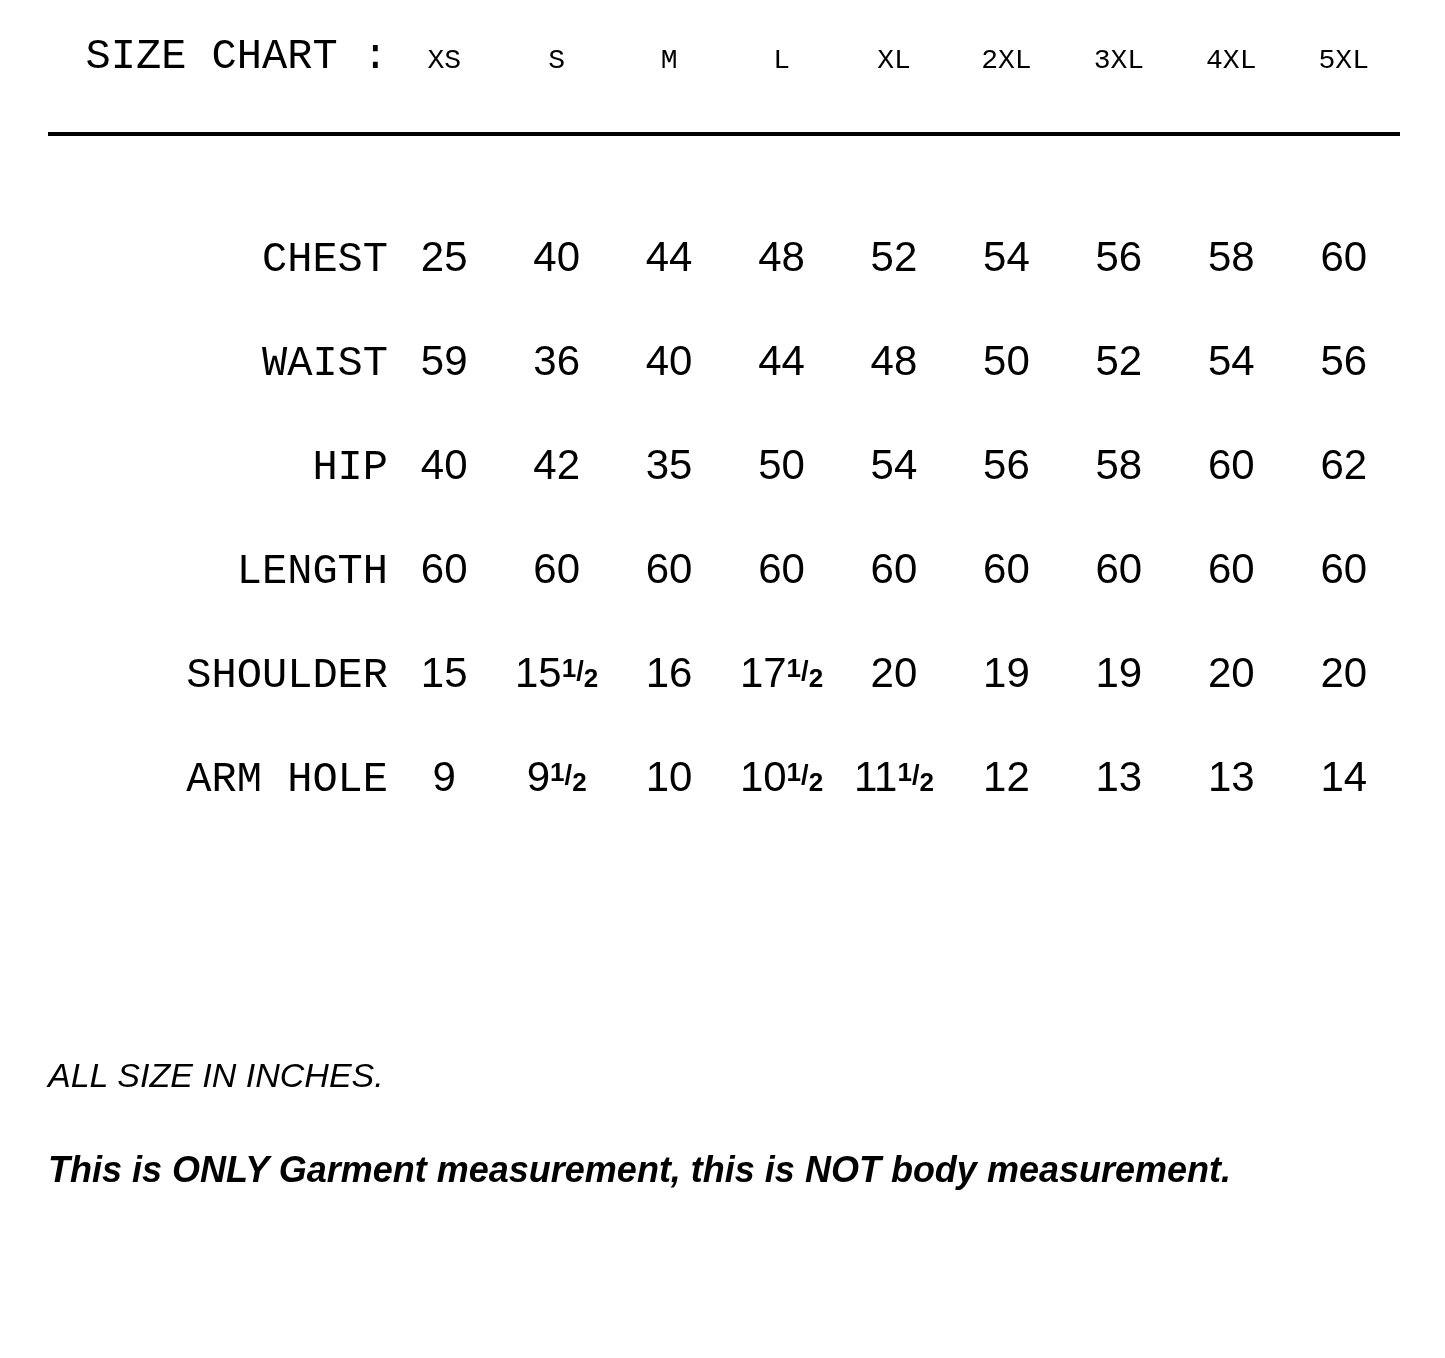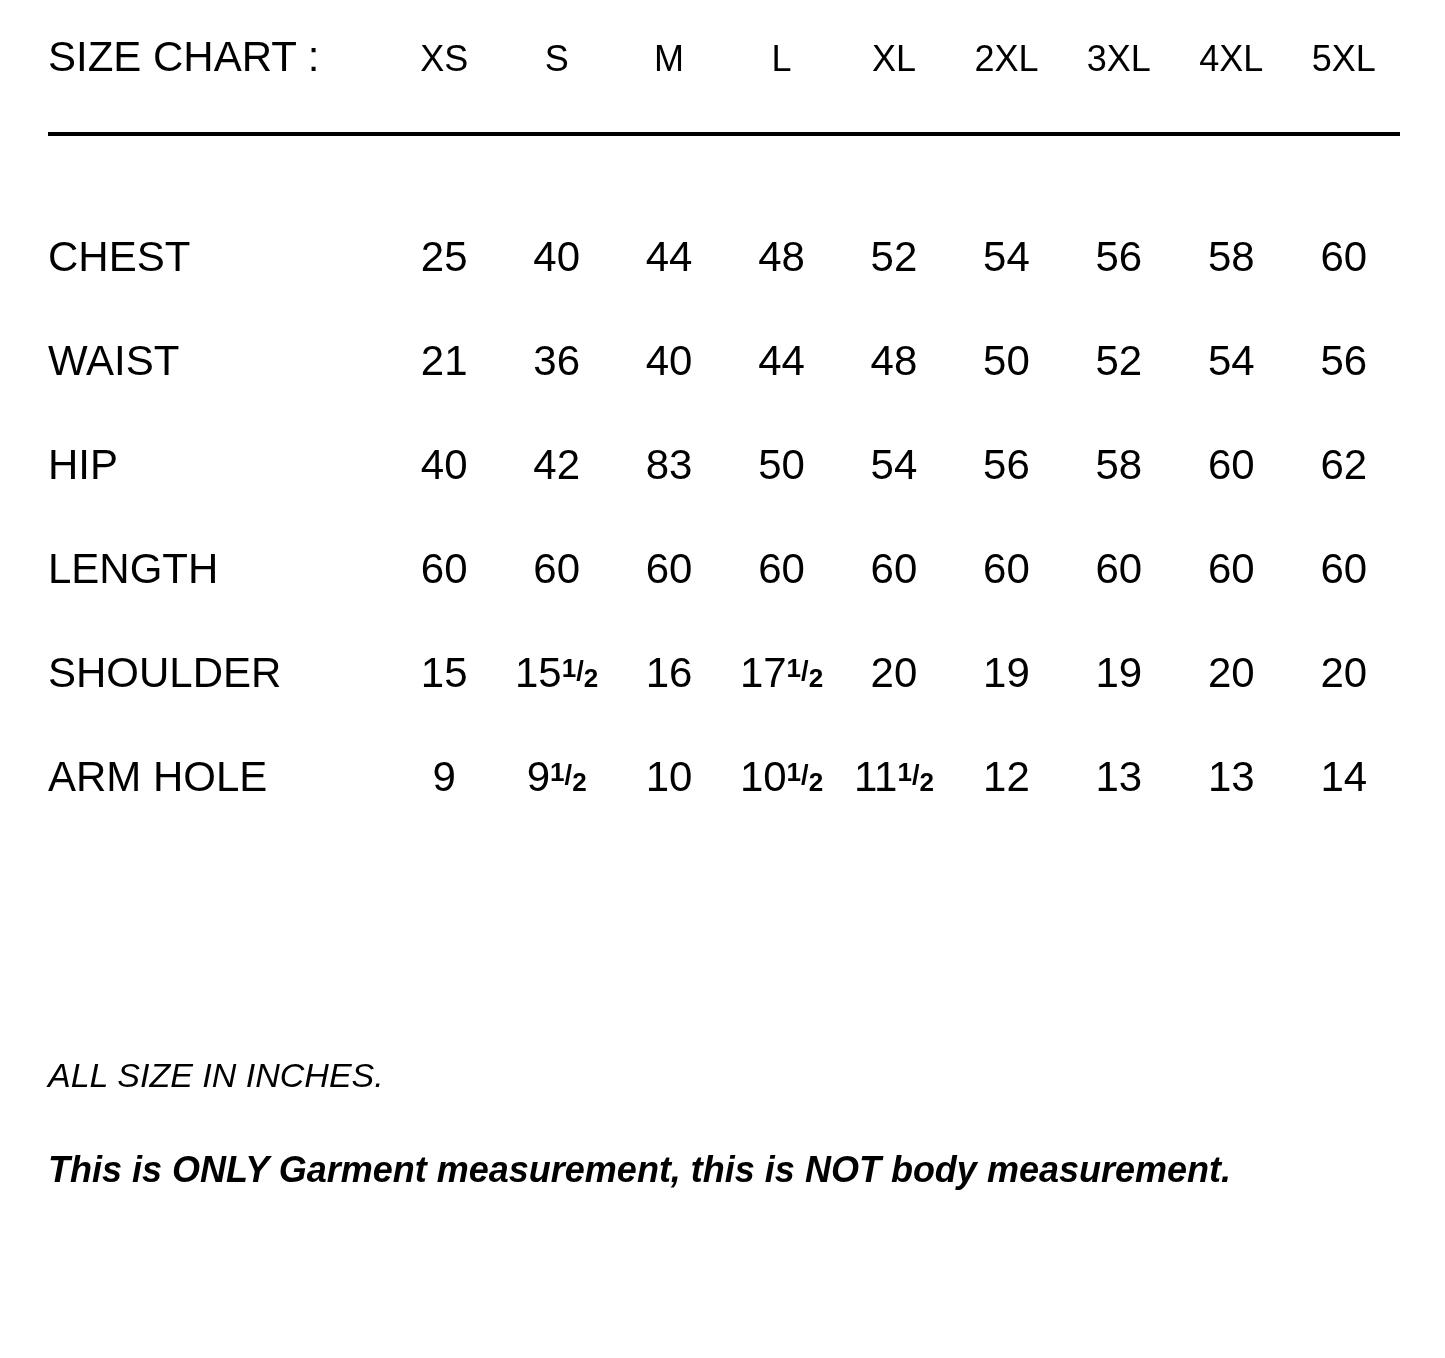--- a/index.html
+++ b/index.html
@@ -40,25 +40,27 @@
     padding: 0;
     margin: 0;
     font-weight: normal;
     font-size: 42px;
     line-height: 1;
     vertical-align: baseline;
     text-align: center;
     white-space: nowrap;
   }
   table.size-table th.rowhead, table.size-table td.rowhead {
-    text-align: left;
+    text-align: right;
     width: 340px;
+    font-family: Liberation Mono, monospace;
   }
   table.size-table th.sizehead {
-    font-size: 36px;
+    font-size: 28px;
+    font-family: Liberation Mono, monospace;
   }
   .head-row th {
     height: 96px;
     vertical-align: middle;
   }
   .rule-row td {
     padding: 0;
     height: 22px;
   }
   .rule {
@@ -150,35 +152,35 @@
             <td>44</td>
             <td>48</td>
             <td>52</td>
             <td>54</td>
             <td>56</td>
             <td>58</td>
             <td>60</td>
           </tr>
           <tr class="data-row">
             <td class="rowhead">WAIST</td>
-            <td>21</td>
+            <td>59</td>
             <td>36</td>
             <td>40</td>
             <td>44</td>
             <td>48</td>
             <td>50</td>
             <td>52</td>
             <td>54</td>
             <td>56</td>
           </tr>
           <tr class="data-row">
             <td class="rowhead">HIP</td>
             <td>40</td>
             <td>42</td>
-            <td>83</td>
+            <td>35</td>
             <td>50</td>
             <td>54</td>
             <td>56</td>
             <td>58</td>
             <td>60</td>
             <td>62</td>
           </tr>
           <tr class="data-row">
             <td class="rowhead">LENGTH</td>
             <td>60</td>

